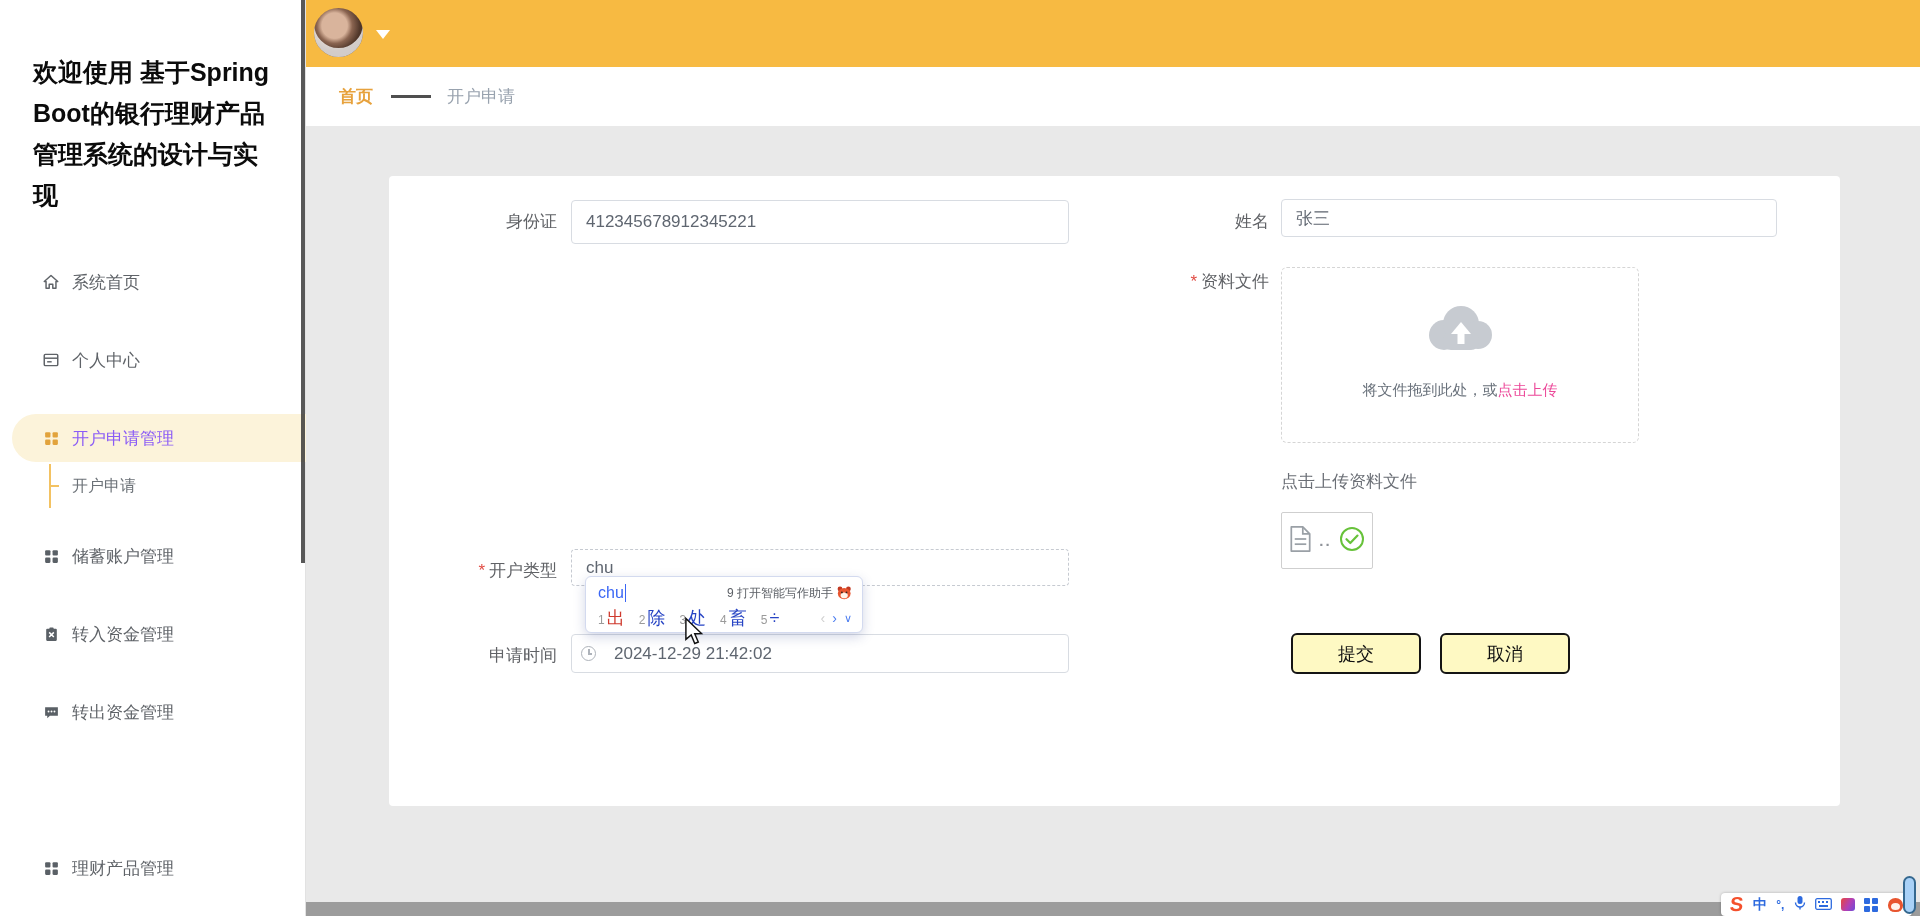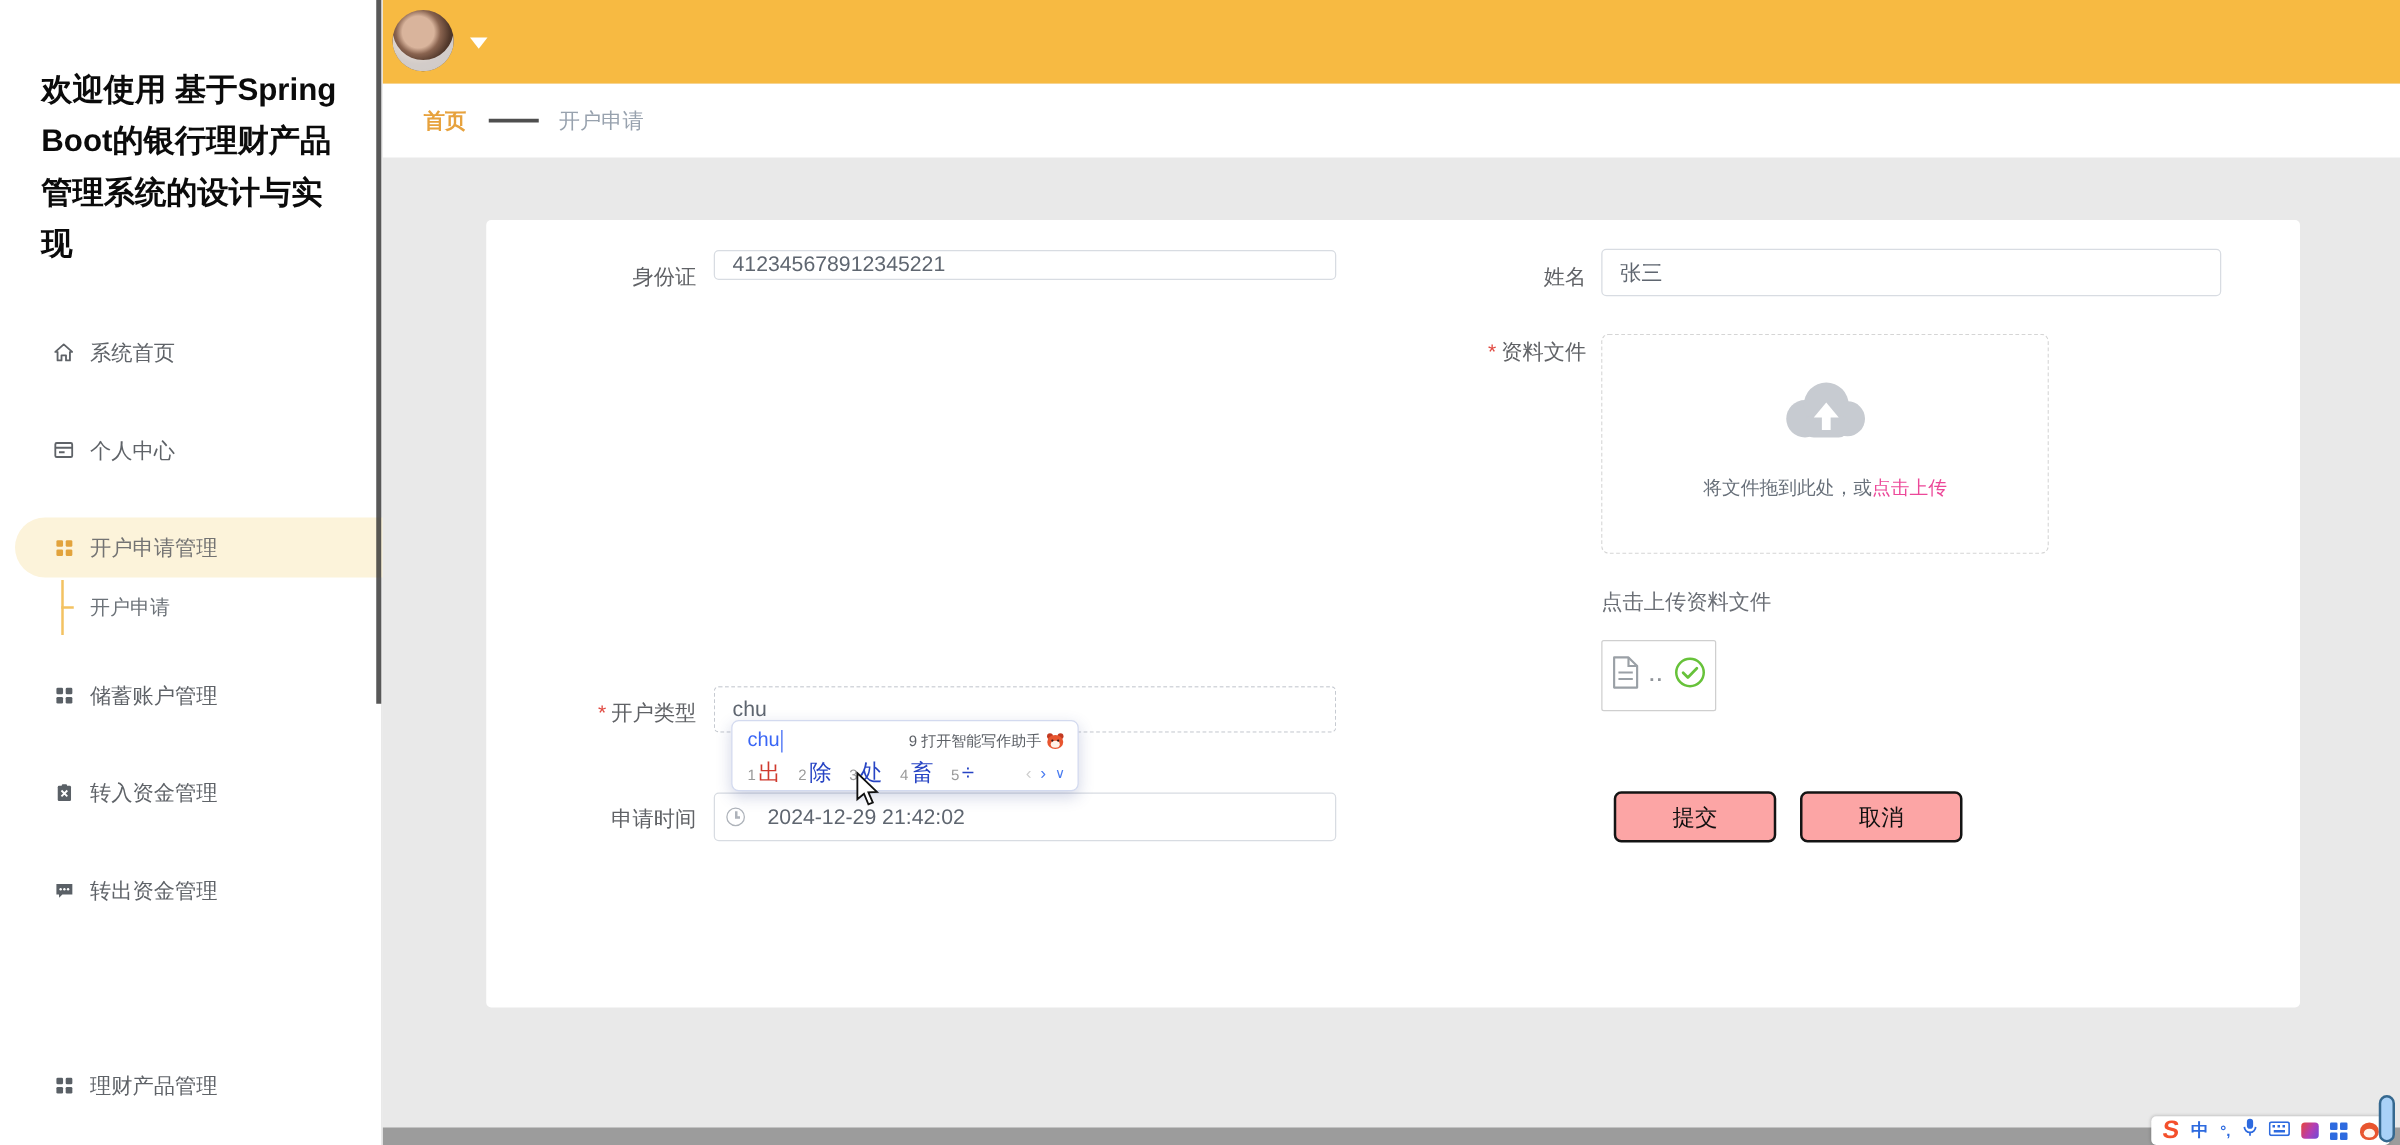--- a/index.html
+++ b/index.html
@@ -9,21 +9,21 @@
 
   
   .sidebar { position:absolute; left:0; top:0; width:306px; height:916px; background:#ffffff;
     border-right:1px solid #e2e2e2; z-index:5; }
   .sidebar-title { position:absolute; left:33px; top:52px; width:238px; font-size:25px; line-height:41px;
     font-weight:700; color:#0b0b0b; word-break:break-all; }
   .menu-item { position:absolute; left:0; width:306px; height:48px; display:flex; align-items:center;
     color:#5f6368; font-size:17px; cursor:pointer; }
   .menu-item .mi-icon { margin-left:42px; width:18px; height:18px; display:flex; align-items:center; justify-content:center; }
   .menu-item .mi-label { margin-left:12px; }
-  .menu-item.active { left:12px; width:294px; background:#fcf3da; border-radius:26px 0 0 26px; color:#737373; }
+  .menu-item.active { left:12px; width:294px; background:#fcf3da; border-radius:26px 0 0 26px; color:#8b5cf6; }
   .menu-item.active .mi-icon { margin-left:30px; }
   .menu-sub { position:absolute; left:0; width:306px; height:44px; display:flex; align-items:center;
     color:#6c7278; font-size:16px; cursor:pointer; }
   .menu-sub .guide { position:absolute; left:49px; top:0; width:2px; height:44px; background:#f3c262; }
   .menu-sub .tick { position:absolute; left:49px; top:21px; width:10px; height:2px; background:#f3c262; }
   .menu-sub .ms-label { margin-left:72px; }
   .side-thumb { position:absolute; left:301px; top:0; width:4px; height:563px; background:#2e2e2e; opacity:.8; z-index:6; }
 
   
   .topbar { position:absolute; left:306px; top:0; width:1614px; height:67px; background:#f7ba42; }
@@ -51,21 +51,21 @@
   .upload-box { position:absolute; left:892px; top:91px; width:358px; height:176px; border:1px dashed #d5d5d5;
     border-radius:6px; background:#fff; cursor:pointer; }
   .cloud-wrap { position:absolute; left:0; right:0; top:34px; display:flex; justify-content:center; }
   .drag-text { position:absolute; left:0; right:0; top:113px; text-align:center; font-size:15px; color:#68707a; }
   .drag-link { color:#ec4899; cursor:pointer; }
   .upload-hint { position:absolute; left:892px; top:294px; font-size:17px; color:#6b6f76; }
   .file-chip { position:absolute; left:892px; top:336px; width:92px; height:57px; border:1px solid #cfcfcf;
     border-radius:2px; display:flex; align-items:center; justify-content:space-evenly; cursor:pointer; }
   .chip-dots { color:#8f9399; font-weight:700; letter-spacing:2px; font-size:15px; }
 
-  .btn { position:absolute; width:130px; height:41px; background:#fca5a5; border:2px solid #141414; border-radius:6px;
+  .btn { position:absolute; width:130px; height:41px; background:#fef9c3; border:2px solid #141414; border-radius:6px;
     font-size:18px; color:#101010; display:flex; align-items:center; justify-content:center; cursor:pointer;
     font-family:inherit; }
 
   .time-icon { position:absolute; left:192px; top:470px; width:15px; height:15px; border:1.5px solid #aeb3ba;
     border-radius:50%; }
   .time-icon:before { content:""; position:absolute; left:6px; top:2px; width:1.5px; height:5px; background:#aeb3ba; }
   .time-icon:after { content:""; position:absolute; left:6px; top:6px; width:4px; height:1.5px; background:#aeb3ba; }
 
   
   .ime { position:absolute; left:585px; top:576px; width:278px; height:57px; background:#ffffff;
@@ -202,21 +202,21 @@
 
   <div class="crumbbar">
     <span class="crumb-home">首页</span>
     <span class="crumb-sep"></span>
     <span class="crumb-cur">开户申请</span>
   </div>
 
   <section class="card">
 
     <label class="flabel" style="left:60px; top:34px; width:108px;">身份证</label>
-    <input class="tinput" style="left: 182px; top: 24px; width: 498px; height: 24px;" type="text" value="412345678912345221">
+    <input class="tinput" style="left: 182px; top: 24px; width: 498px; height: 44px;" type="text" value="412345678912345221">
 
     <label class="flabel" style="left:770px; top:34px; width:110px;">姓名</label>
     <input class="tinput" style="left: 892px; top: 23px; width: 496px; height: 38px;" type="text" value="张三">
 
     <label class="flabel" style="left:700px; top:94px; width:180px;">
       <span class="req">*</span><span>资料文件</span>
     </label>
 
     <div class="upload-box">
       <div class="cloud-wrap">

